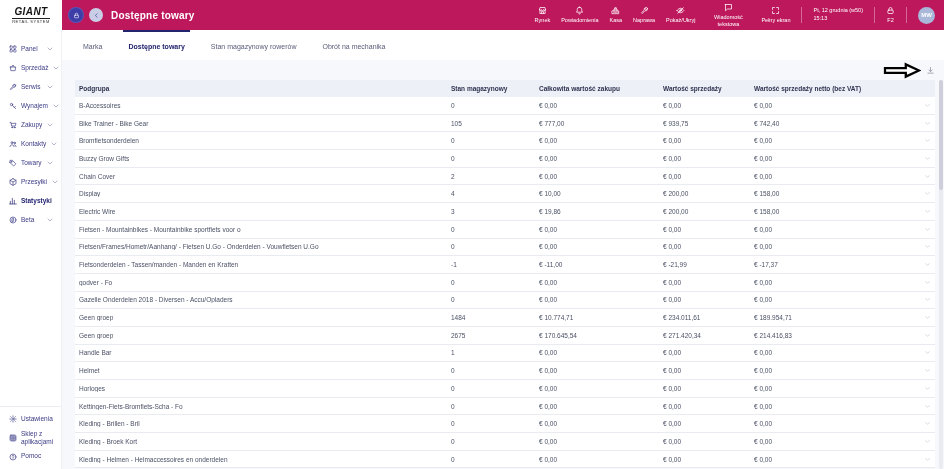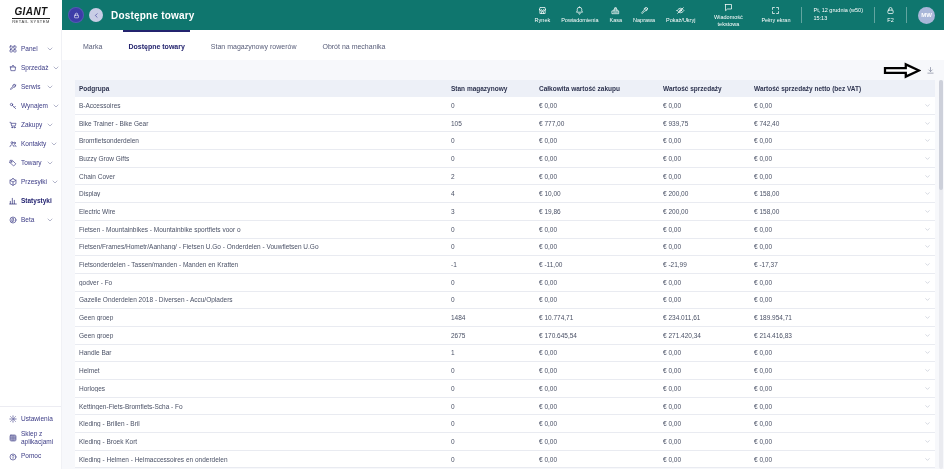--- a/index.html
+++ b/index.html
@@ -1,19 +1,19 @@
 <!DOCTYPE html>
 <html><head>
 <meta charset="utf-8">
 <style>
 *{margin:0;padding:0;box-sizing:border-box}
 html,body{width:944px;height:469px;overflow:hidden;font-family:"Liberation Sans",sans-serif;background:#fff;-webkit-font-smoothing:antialiased}
 svg.ic{fill:none;stroke:currentColor;stroke-width:2;stroke-linecap:round;stroke-linejoin:round;display:block}
 
-.hdr{position:absolute;top:0;left:0;width:944px;height:30px;background:#0f766e;display:flex;align-items:center;color:#fff;z-index:5}
+.hdr{position:absolute;top:0;left:0;width:944px;height:30px;background:#be185d;display:flex;align-items:center;color:#fff;z-index:5}
 .logo{width:62px;height:30px;background:#fff;display:flex;flex-direction:column;align-items:center;justify-content:center;line-height:1;flex:none}
 .brand{font-style:italic;font-weight:bold;font-size:10px;color:#151515;letter-spacing:.4px}
 .brand-sub{font-size:4px;color:#333;letter-spacing:.5px;border-top:1px solid #222;padding-top:1px;margin-top:1px}
 .hleft{display:flex;align-items:center;gap:6px;padding-left:7px}
 .circle{width:14px;height:14px;border-radius:50%;display:flex;align-items:center;justify-content:center;flex:none}
 .c-lock{background:#3d3da8;box-shadow:0 0 0 1px #5656b5}
 .c-lock svg{width:7px;height:7px;color:#fff}
 .c-back{background:#c9cde6;color:#29298f}
 .c-back svg{width:7px;height:7px}
 .title{font-size:10px;font-weight:bold;letter-spacing:.2px;margin-left:2px}

